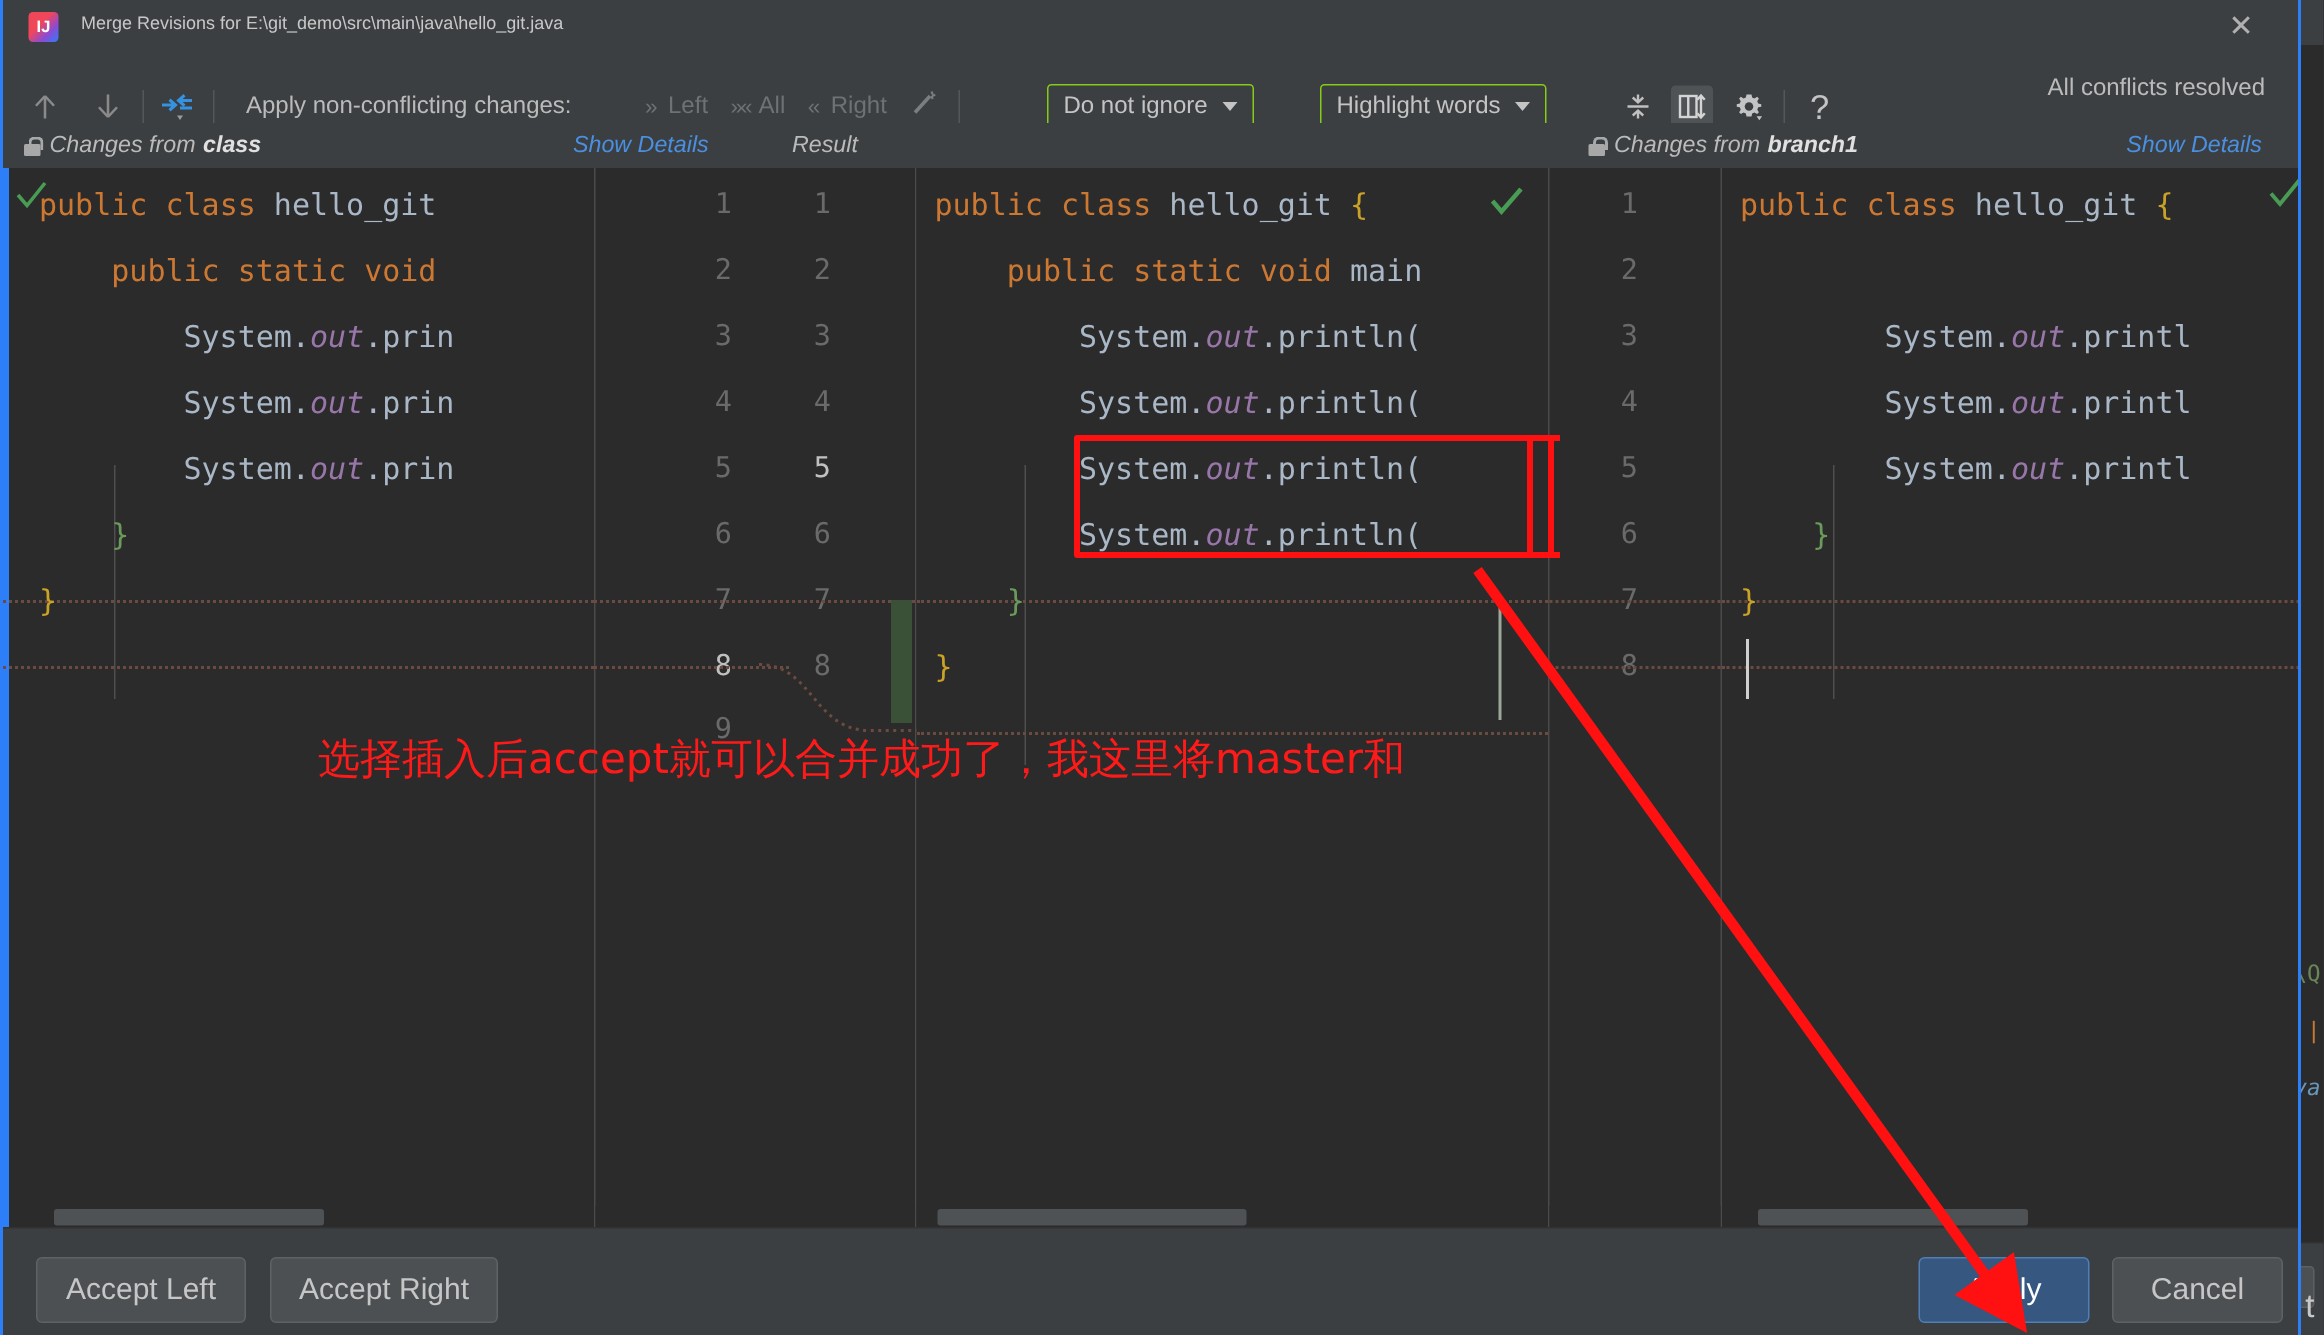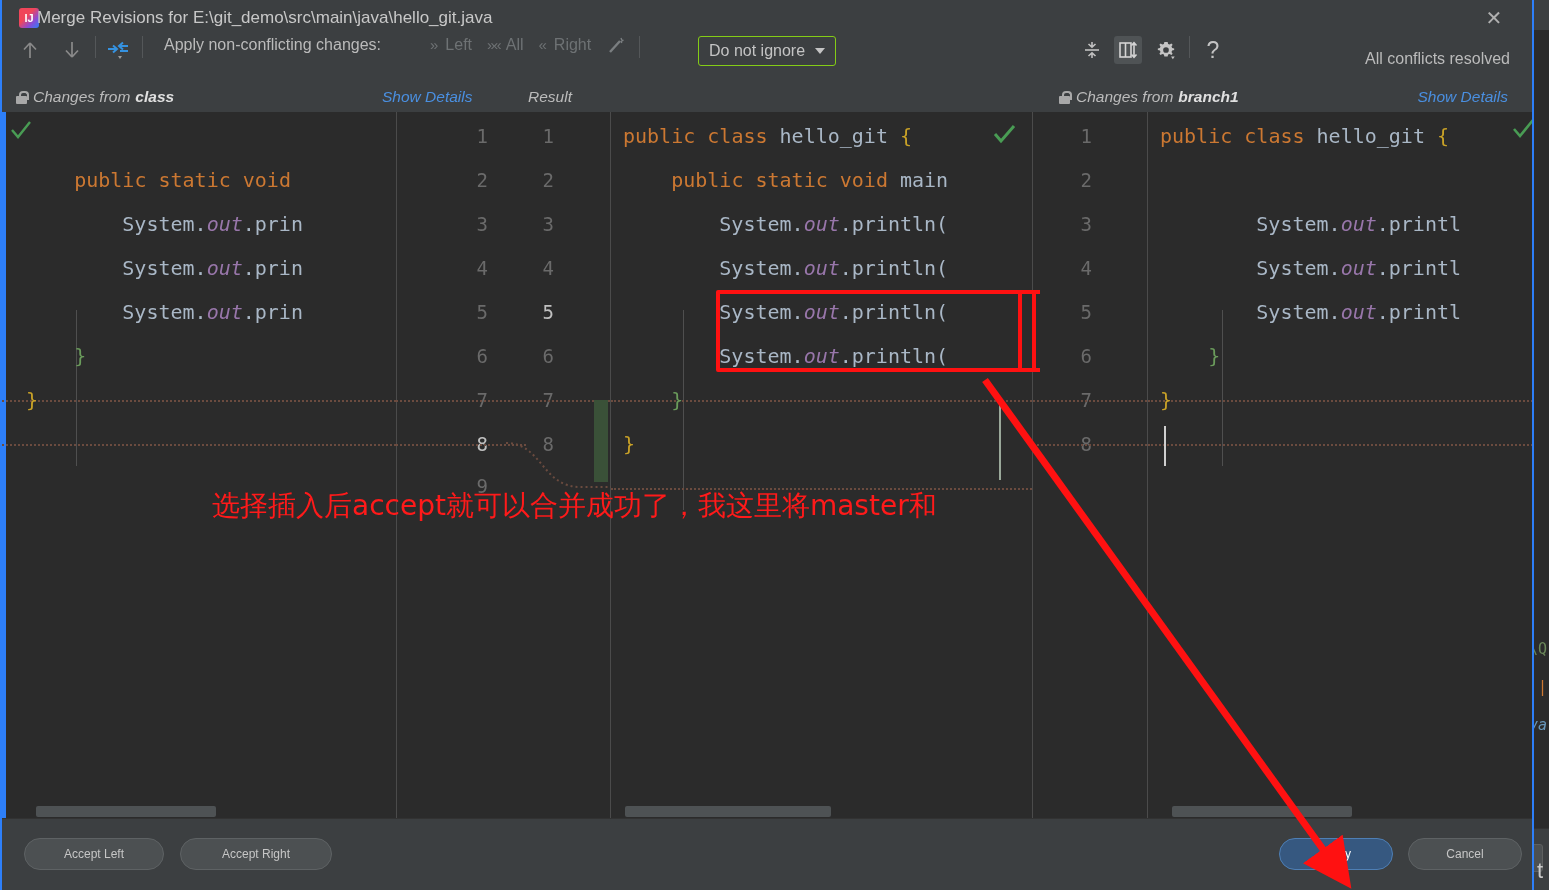--- a/index.html
+++ b/index.html
@@ -30,30 +30,30 @@
   
   #titlebar { position:relative; height:36px; background:#3c3f41; }
   #titlebar .app-icon {
     position:absolute; left:17px; top:8px; width:20px; height:20px;
     border-radius:3px;
     background:linear-gradient(135deg,#f0465a 0%,#f0465a 40%,#8a4bd6 70%,#2d7ff9 100%);
     display:flex; align-items:center; justify-content:center;
   }
   #titlebar .app-icon span { color:#fff; font-size:11px; font-weight:bold; line-height:1; }
   #titlebar .title-text {
-    position:absolute; left:35px; top:8px; font-size:17px; color:#c8c8c8; white-space:nowrap;
+    position:absolute; left:52px; top:8px; font-size:12px; color:#c8c8c8; white-space:nowrap;
   }
   #titlebar .close-btn {
     position:absolute; right:26px; top:6px; width:24px; height:24px;
     color:#b0b0b0; font-size:20px; line-height:24px; text-align:center; cursor:pointer;
   }
 
   
   #toolbar { position:relative; height:46px; background:#3c3f41; }
-  .tb { position:absolute; top:0; height:46px; display:flex; align-items:flex-start; }
+  .tb { position:absolute; top:12px; height:46px; display:flex; align-items:center; }
   .icon-btn { width:28px; height:28px; display:flex; align-items:center; justify-content:center; cursor:pointer; border-radius:3px; }
   .icon-btn.active { background:#4f5355; }
   .sep { width:1px; height:22px; background:#545759; margin:0 9px; }
   .tb-label { font-size:16px; color:#bbbbbb; white-space:nowrap; }
   .apply-link { font-size:16px; color:#6e7274; margin:0 3px; white-space:nowrap; }
   .chev { color:#6e7274; font-size:15px; letter-spacing:-2px; }
   .combo {
     height:30px; border:1px solid #84cc16; border-radius:3px; background:#3c3f41;
     display:flex; align-items:center; padding:0 10px; cursor:pointer; gap:10px;
   }
@@ -122,23 +122,23 @@
     border:4px solid #ff1111; border-radius:2px;
   }
   #redbox2 {
     position:absolute; left:1018px; top:290px; width:22px; height:82px;
     border:4px solid #ff1111; border-right:none; border-radius:2px 0 0 2px;
   }
 
   
   #buttonbar { position:relative; height:72px; background:#3c3f41; border-top:1px solid #323232; }
   .btn {
-    position:absolute; top:19px; height:32px; border-radius:16px;
+    position:absolute; top:19px; height:44px; border-radius:4px;
     display:flex; align-items:center; justify-content:center;
-    font-size:12px; cursor:pointer;
+    font-size:20px; cursor:pointer;
     background:#4c5052; border:1px solid #5e6264; color:#c6c6c6;
   }
   .btn.primary { background:#365880; border:1px solid #4e7fb5; color:#ffffff; }
 </style>
 </head>
 <body>
 
 <div id="bg-ide">
   <div class="bg-editor">
     <div class="bg-code" style="top:610px; color:#6a8759;">\Q</div>
@@ -205,20 +205,26 @@
       <div class="sep" style="margin-left:13px;"></div>
     </div>
 
     <div class="tb" style="left:696px;">
       <div class="combo">
         <span class="cv">Do not ignore</span>
         <span class="caret"></span>
       </div>
     </div>
 
+    <div class="tb" style="left:878px;">
+      <div class="combo">
+        <span class="cv">Highlight words</span>
+        <span class="caret"></span>
+      </div>
+    </div>
 
     <div class="tb" style="left:1076px;">
       <div class="icon-btn">
         <svg width="22" height="22" viewBox="0 0 22 22">
           <path d="M4 11 L18 11" stroke="#c0c0c0" stroke-width="1.6"></path>
           <path d="M11 3 L11 8 M7.5 5 L11 8.2 L14.5 5" stroke="#c0c0c0" stroke-width="1.6" fill="none"></path>
           <path d="M11 19 L11 14 M7.5 17 L11 13.8 L14.5 17" stroke="#c0c0c0" stroke-width="1.6" fill="none"></path>
         </svg>
       </div>
       <div class="icon-btn active" style="margin-left:8px;">
@@ -277,20 +283,21 @@
       <div style="position:absolute;left:0;top:0;bottom:0;width:4px;background:#2d7ff9;"></div>
       <div class="chk" style="left:8px; top:8px;">
         <svg width="22" height="22" viewBox="0 0 22 22">
           <path d="M2 10 L8 17 L20 2" stroke="#499c54" stroke-width="2.4" fill="none"></path>
         </svg>
       </div>
       <div class="iguide" style="left:74px; top:198px; height:156px;"></div>
       <div class="dotline" style="left:0; right:0; top:288px;"></div>
       <div class="dotline" style="left:0; right:0; top:332px;"></div>
       <div class="codearea" id="left-code">
+          <div class="cl" style="top: 2px; left: 24px;"><span class="kw">public</span> <span class="kw">class</span> hello_git </div>
           <div class="cl" style="top: 46px; left: 24px;">    <span class="kw">public</span> <span class="kw">static</span> <span class="kw">void</span> </div>
           <div class="cl" style="top: 90px; left: 24px;">        System.<span class="fld">out</span>.prin</div>
           <div class="cl" style="top: 134px; left: 24px;">        System.<span class="fld">out</span>.prin</div>
           <div class="cl" style="top: 178px; left: 24px;">        System.<span class="fld">out</span>.prin</div>
           <div class="cl" style="top: 222px; left: 24px;">    <span class="br-g">}</span></div>
           <div class="cl" style="top: 266px; left: 24px;"><span class="br-y">}</span></div>
         </div>
       <div class="hscroll" style="left:4px; right:0;">
         <div class="hthumb" style="left:30px; width:180px;"></div>
       </div>

